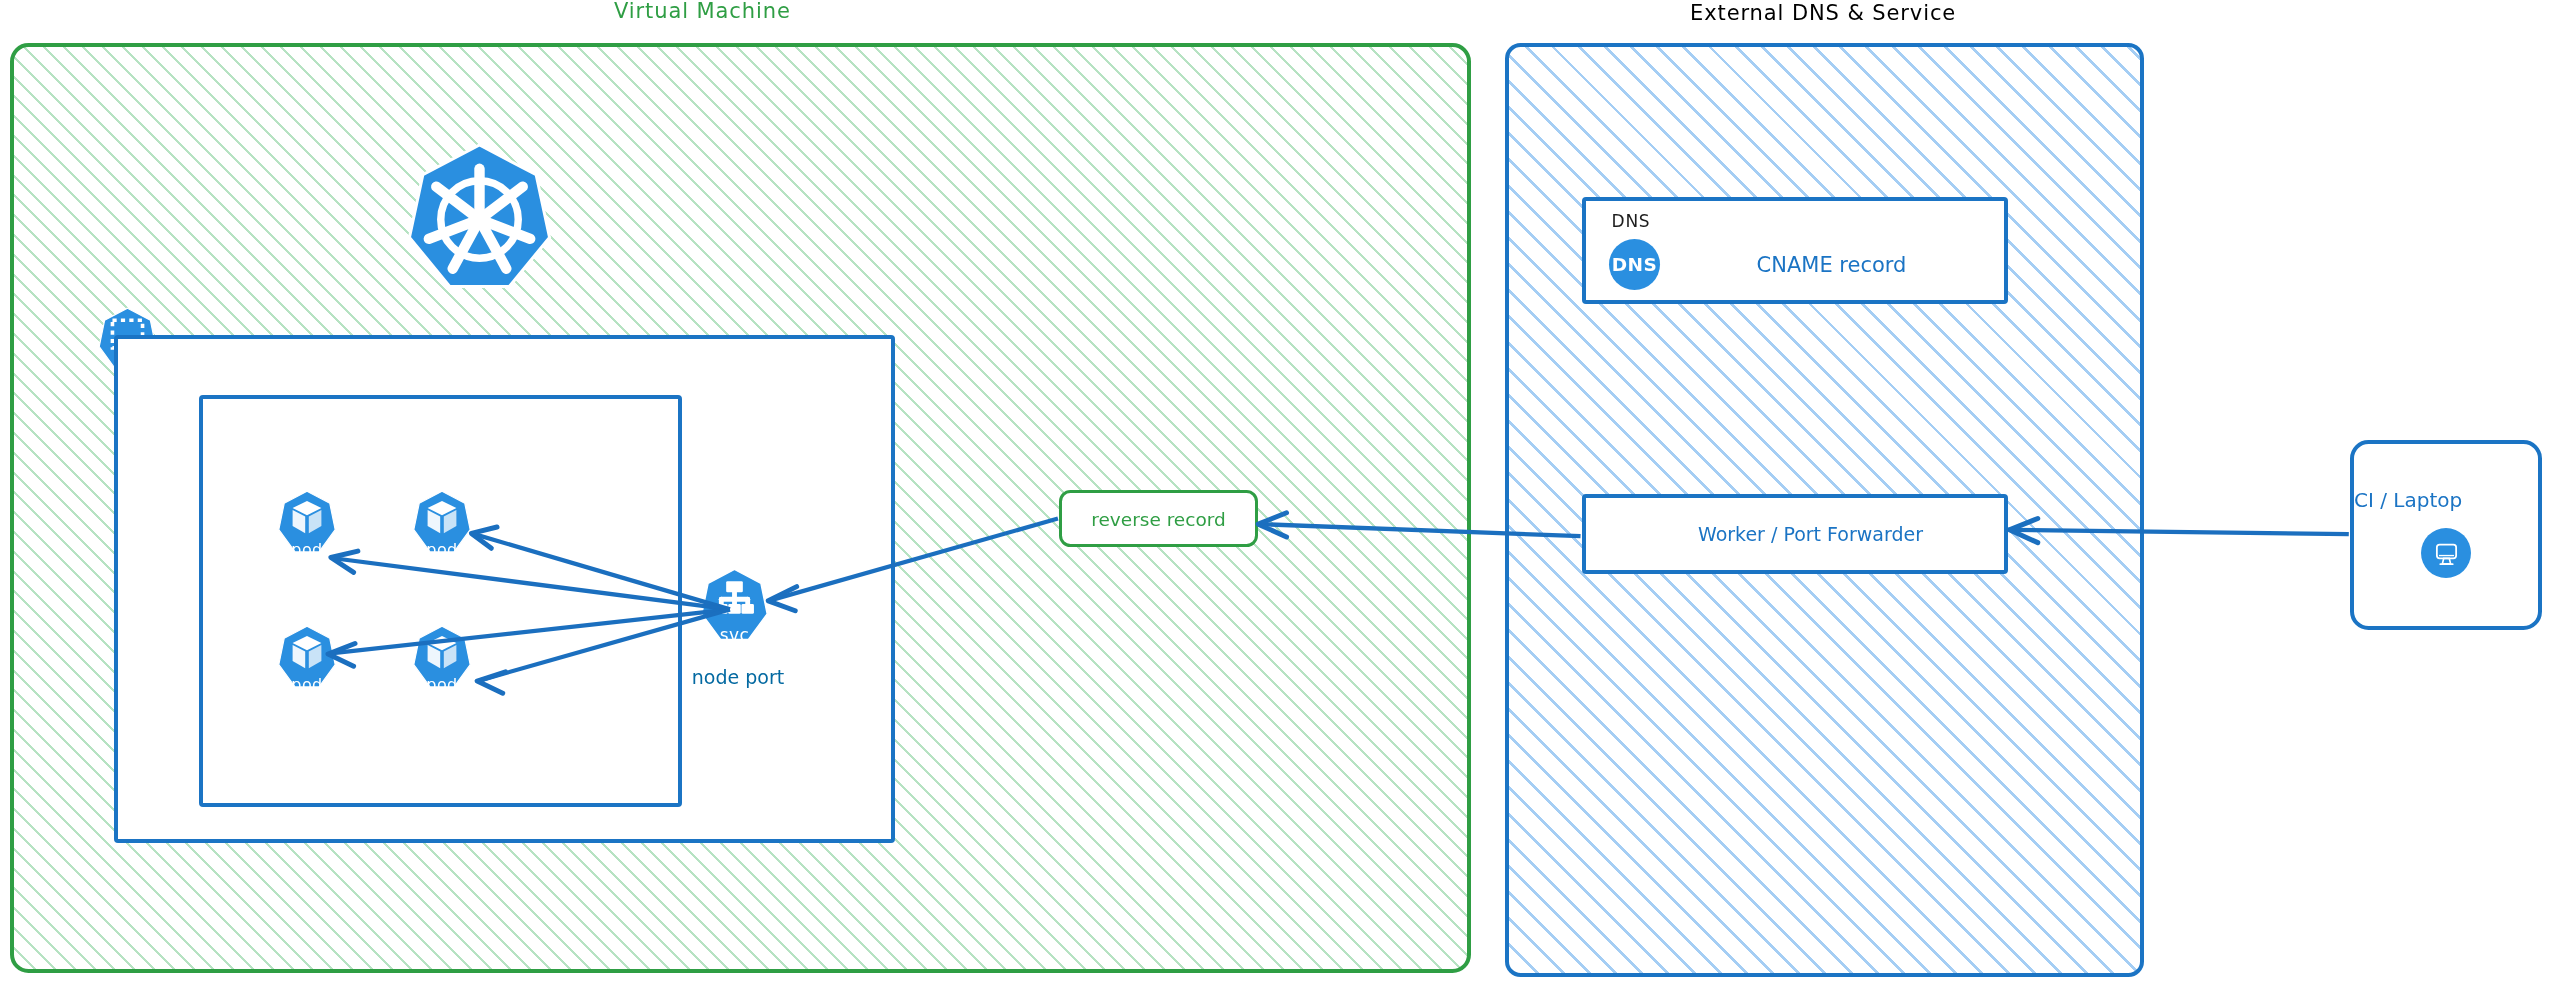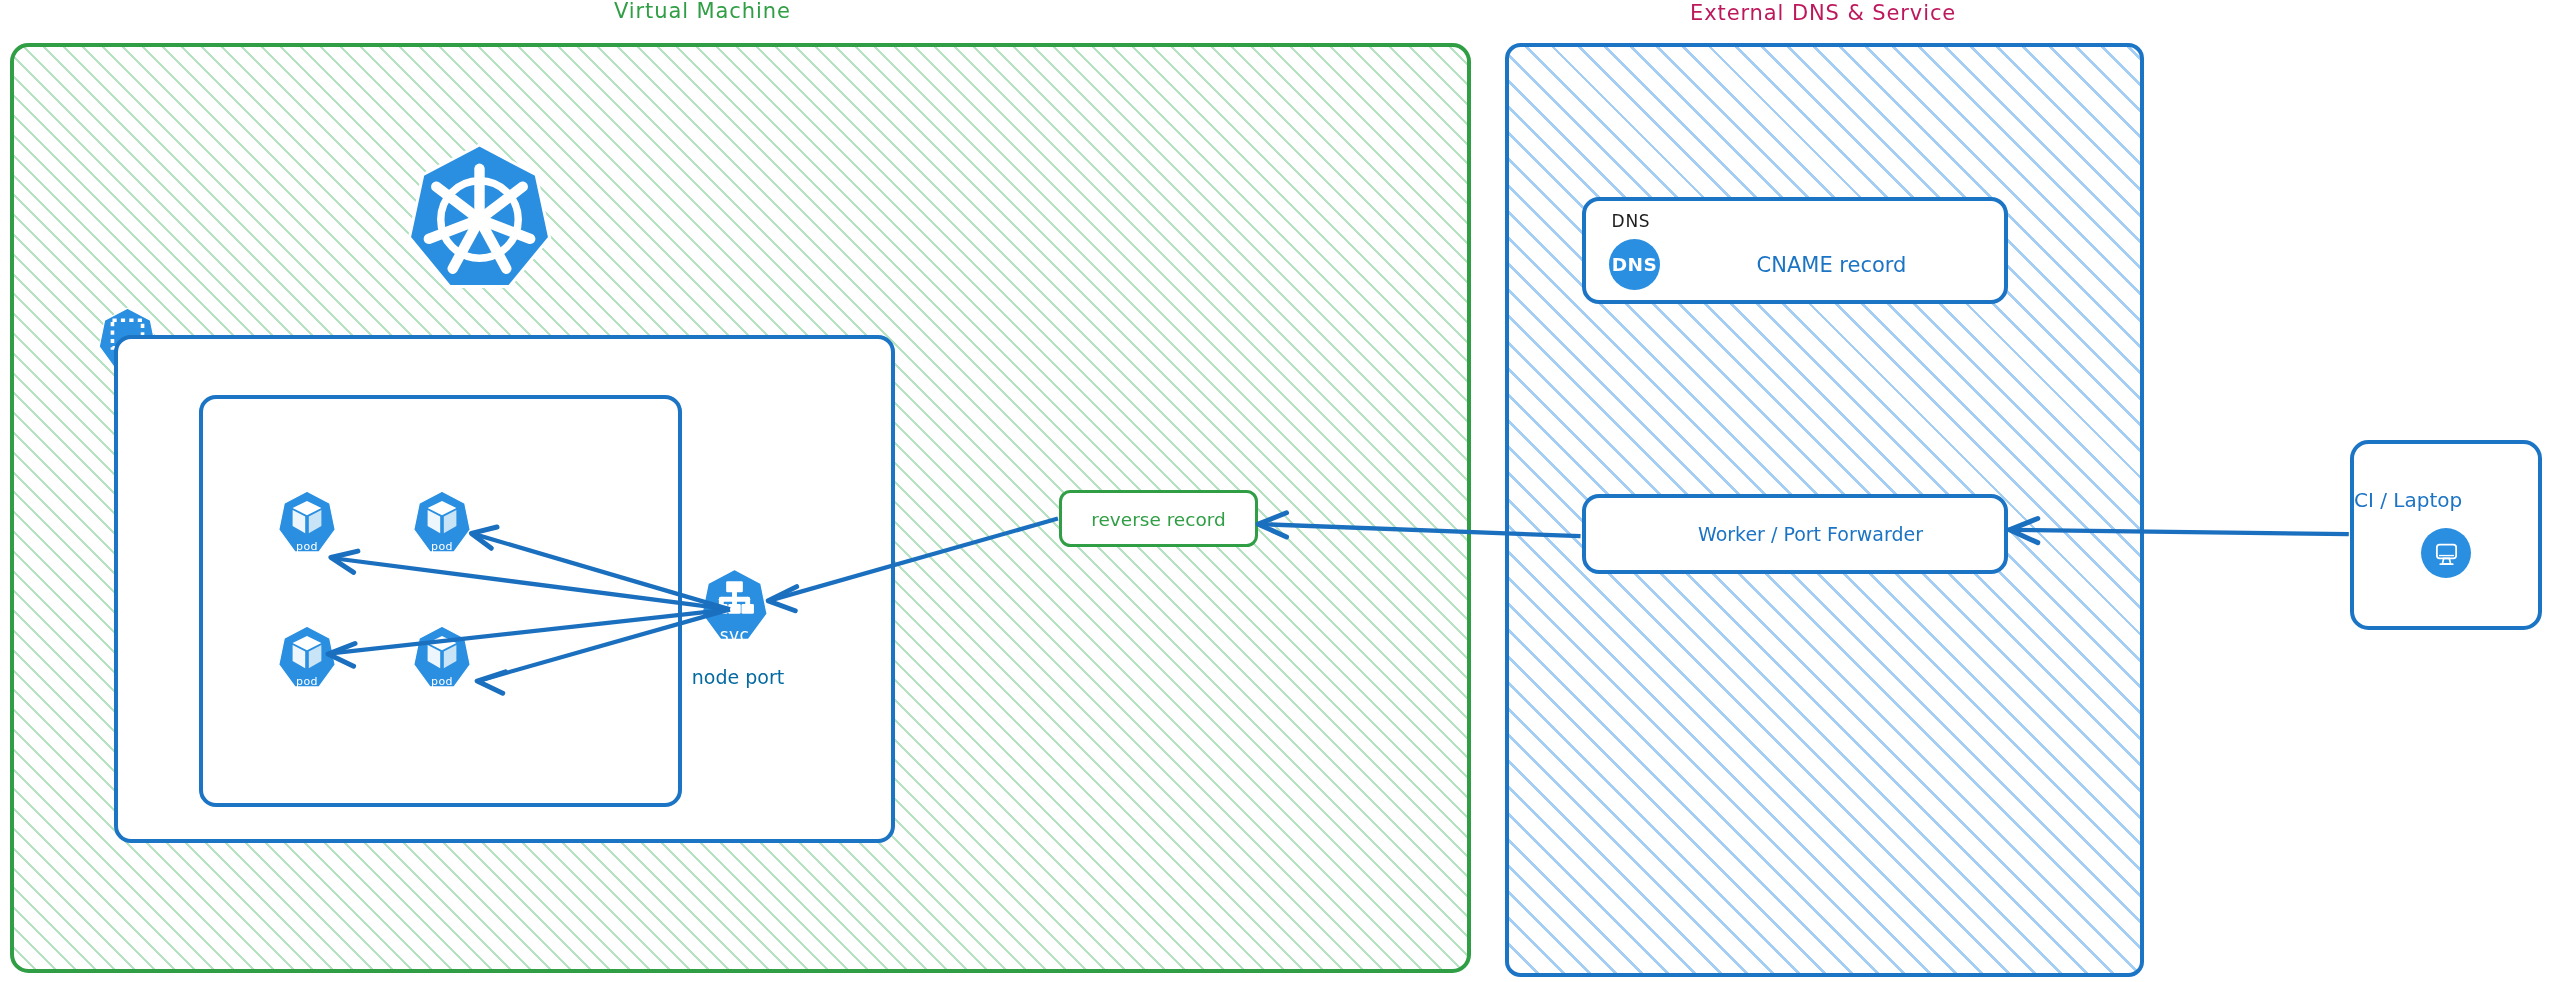--- a/index.html
+++ b/index.html
@@ -26,24 +26,24 @@
     background-image:repeating-linear-gradient(45deg,
         rgba(90,165,235,0.55) 0px, rgba(90,165,235,0.55) 2.8px,
         rgba(255,255,255,0) 2.8px, rgba(255,255,255,0) 18.5px);
   }
   .group-title{
     position:absolute;white-space:nowrap;
     font-family:"DejaVu Sans", sans-serif;
     font-size:21px;font-weight:400;letter-spacing:0.9px;
   }
   .group-title.vm-title{left:614px;top:-1.4px;color:#2f9e44;}
-  .group-title.ext-title{left:1690px;top:1.4px;color:#be185d;}
-
-  
-  .box{position:absolute;box-sizing:border-box;background:#ffffff;border-radius:17px;}
+  .group-title.ext-title{left:1690px;top:1.4px;color:#000000;}
+
+  
+  .box{position:absolute;box-sizing:border-box;background:#ffffff;border-radius:4px;}
   .box.blue{border:4.3px solid #1b74c4;}
   .box.green{border:3.6px solid #2f9e44;}
 
   .box-label{
     position:absolute;left:0;right:0;top:50%;transform:translateY(-50%);
     text-align:center;white-space:nowrap;
     font-family:"DejaVu Sans", sans-serif;font-size:19px;
   }
   .box-label.blue{color:#1b74c4;padding-left:31px;}
   .box-label.green{color:#2f9e44;font-size:18.5px;}
@@ -88,21 +88,21 @@
   }
 
   
   .k8s{position:absolute;}
   .k8s svg{display:block;overflow:visible;}
   .k8s .hep{fill:#2a8fe0;stroke:#ffffff;stroke-width:2;}
   .k8s .glyph{fill:#ffffff;}
   .k8s .glyph-s{fill:none;stroke:#ffffff;stroke-width:7;stroke-linecap:round;}
   .k8s-label{
     position:absolute;left:0;right:0;text-align:center;color:#ffffff;
-    font-family:"DejaVu Sans", sans-serif;font-size:11px;letter-spacing:0.4px;
+    font-family:"DejaVu Sans", sans-serif;font-size:16px;letter-spacing:0.4px;
     pointer-events:none;
   }
 
   #k8s-logo{left:405px;top:142px;width:149px;height:149px;}
   #ns-icon{left:97px;top:307px;width:61px;height:65px;}
   #rs-icon{left:173px;top:355px;width:61px;height:65px;}
   #svc-icon{left:699px;top:568px;width:71px;height:75px;}
   #pod-1{left:277px;top:490px;width:60px;height:65px;}
   #pod-2{left:412px;top:490px;width:60px;height:65px;}
   #pod-3{left:277px;top:625px;width:60px;height:65px;}

